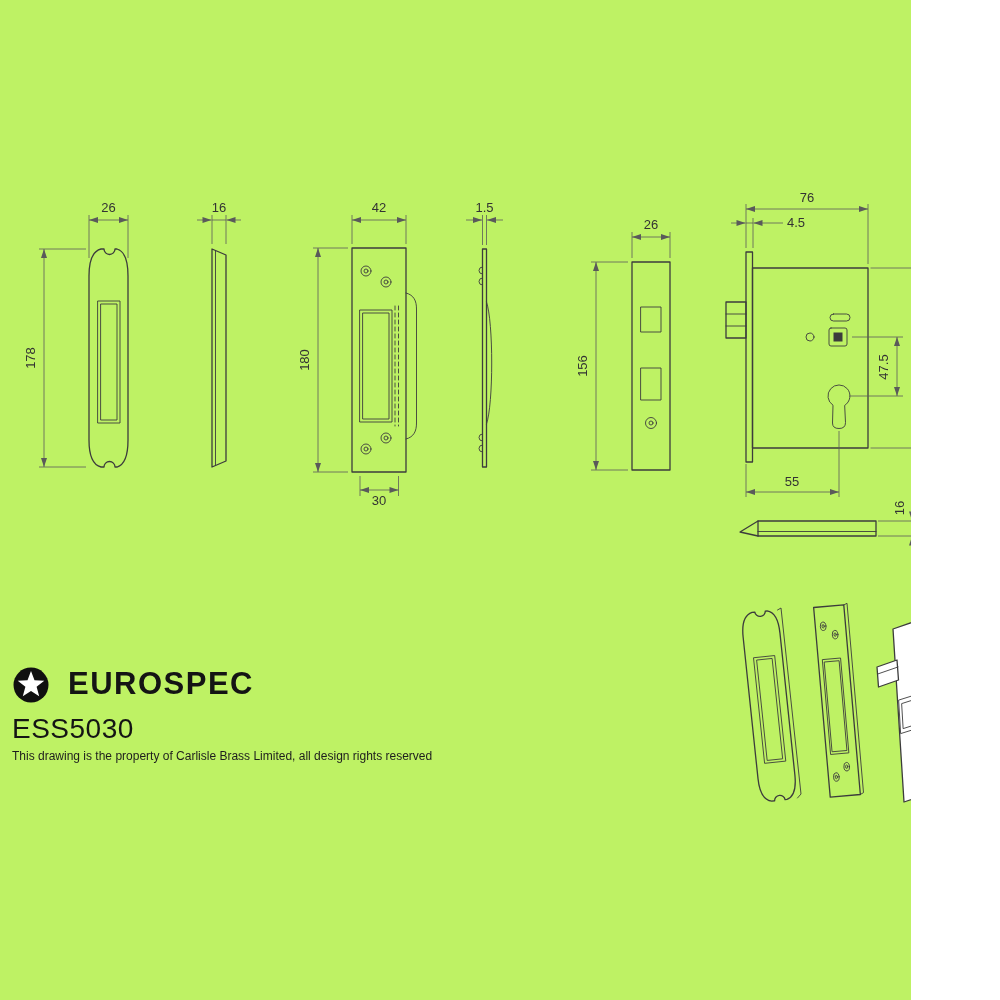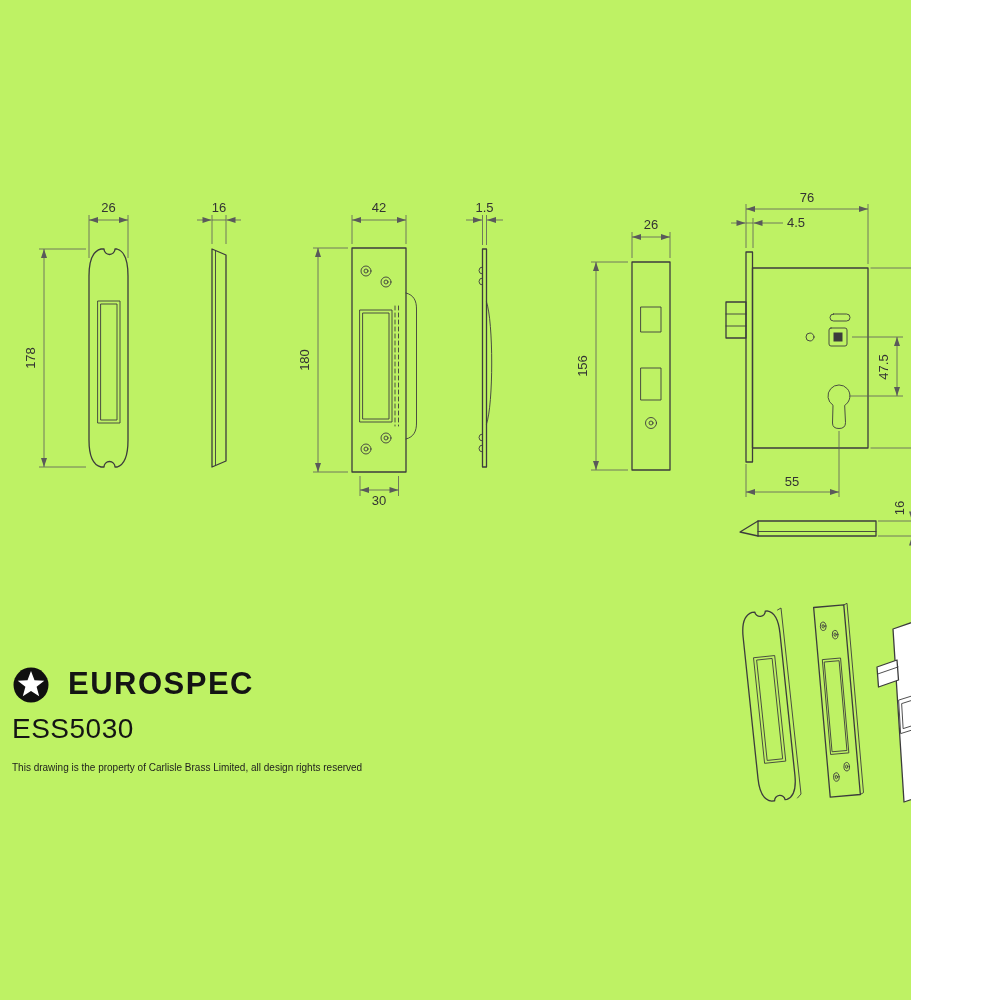--- a/index.html
+++ b/index.html
@@ -10,21 +10,21 @@
   .ol{fill:none;stroke:#3c3c3c;stroke-width:1.3;stroke-linejoin:round;stroke-linecap:round;vector-effect:non-scaling-stroke}
   .thin{stroke-width:0.9}
   .dash{stroke-dasharray:4 3}
   .facefill{fill:#ffffff}
   .dim{fill:none;stroke:#5a5a5a;stroke-width:0.8}
   .dimtxt{font-size:13px;fill:#333333}
   .brand{position:absolute;left:12px;top:666px;color:#141414}
   .logo-row{display:flex;align-items:flex-start;gap:18px}
   .brand-name{font-size:31px;font-weight:bold;letter-spacing:1.5px}
   .model{margin-top:9px;font-size:28px;letter-spacing:0.5px}
-  .copyright{margin-top:17px;font-size:10px;color:#1d1d1d}
+  .copyright{margin-top:4px;font-size:12px;color:#1d1d1d}
 </style>
 </head>
 <body>
 
 <div class="canvas">
 
 <svg class="sheet" width="1000" height="1000" viewBox="0 0 1000 1000" xmlns="http://www.w3.org/2000/svg" xmlns:xlink="http://www.w3.org/1999/xlink">
   <defs>
     <marker id="arr" markerWidth="11" markerHeight="9" refX="9.5" refY="4" orient="auto-start-reverse" markerUnits="userSpaceOnUse">
       <path d="M0.5,1 L9.5,4 L0.5,7 Z" fill="#5a5a5a"></path>

